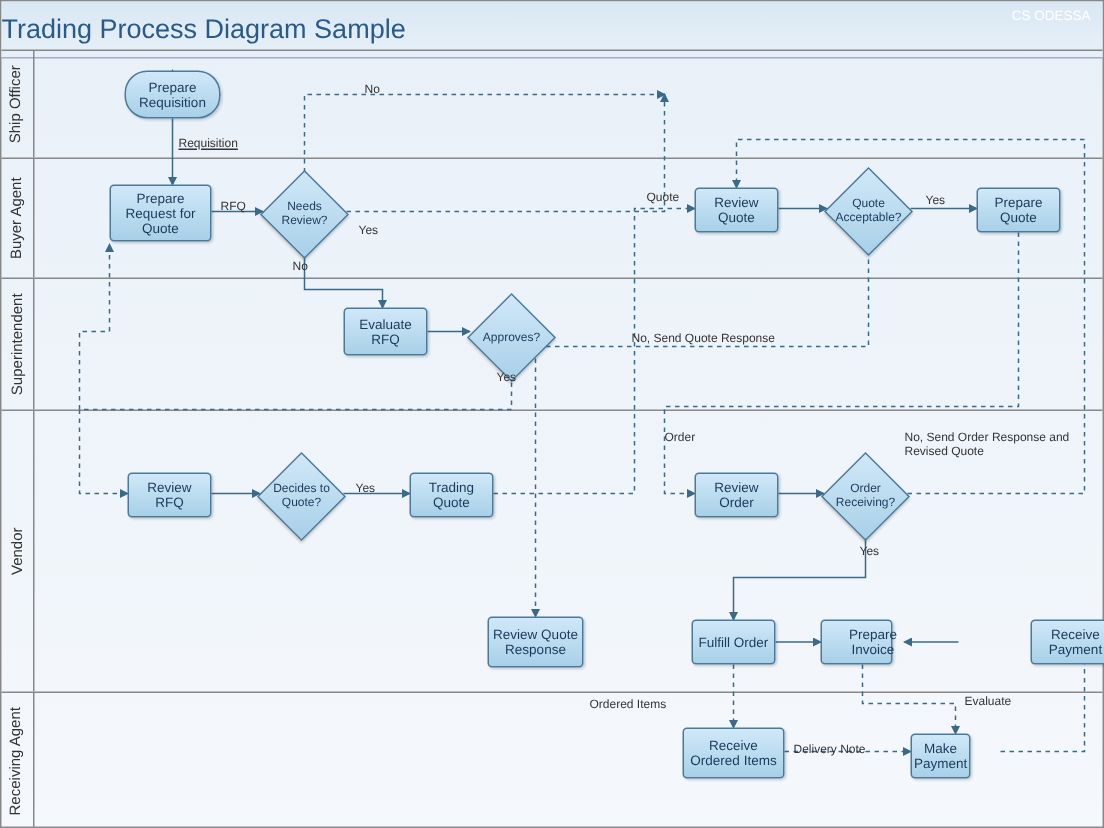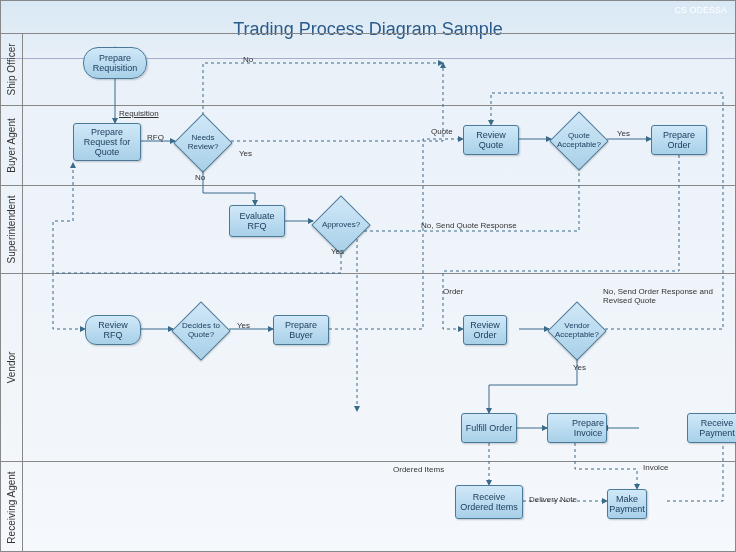--- a/index.html
+++ b/index.html
@@ -1,18 +1,18 @@
 <!DOCTYPE html>
 <html><head>
 <meta charset="utf-8">
 <style>
 *{box-sizing:border-box;margin:0;padding:0}
 body{font-family:Arial,sans-serif;background:#fff}
 .frame{width:736px;height:552px;border:1px solid #888;position:relative;background:linear-gradient(#e8f0f8,#f5f8fc)}
-.title{text-align:center;font-size:18px;color:#2a5a8a;padding:18px 0;background:linear-gradient(#d8e8f4,#e8f0f8);border-bottom:1px solid #aac}
+.title{font-size:18px;color:#2a5a8a;padding:8px 0;background:linear-gradient(#d8e8f4,#e8f0f8);border-bottom:1px solid #aac}
 .logo{position:absolute;top:4px;right:8px;font-size:9px;color:#fff}
 .lanes{position:absolute;top:32px;left:0;right:0;bottom:0}
 .lane{position:absolute;left:0;right:0;border-top:1px solid #888}
 .lane-label{position:absolute;left:0;top:0;bottom:0;width:22px;border-right:1px solid #888;display:flex;align-items:center;justify-content:center}
 .lane-label span{transform:rotate(-90deg);white-space:nowrap;font-size:10px;color:#333}
 .content{position:absolute;left:22px;top:32px;right:0;bottom:0}
 .box{position:absolute;background:linear-gradient(#d0e8f8,#a8d0e8);border:1px solid #4a7a9a;border-radius:3px;font-size:9px;color:#1a3a5a;display:flex;align-items:center;justify-content:center;text-align:center;padding:2px;box-shadow:1px 1px 2px rgba(0,0,0,.2)}
 .diamond{position:absolute;width:56px;height:40px;display:flex;align-items:center;justify-content:center}
 .diamond::before{content:'';position:absolute;width:40px;height:40px;background:linear-gradient(135deg,#d0e8f8,#a8d0e8);border:1px solid #4a7a9a;transform:rotate(45deg);box-shadow:1px 1px 2px rgba(0,0,0,.2)}
 .diamond span{position:relative;font-size:8px;color:#1a3a5a;text-align:center;z-index:1;line-height:1.1}
@@ -83,55 +83,56 @@
       <path class="darrow" d="M466,410 L466,452"></path>
       <path class="arrow" d="M494,395 L524,395"></path>
       <path class="darrow" d="M500,468 L584,468"></path>
       <path class="darrow" d="M552,410 L552,436 L614,436 L614,456"></path>
       <path class="darrow" d="M644,468 L700,468 L700,395 L676,395"></path>
       <path class="arrow" d="M616,395 L580,395"></path>
     </svg>
   <div class="box" style="left: 60px; top: 14px; width: 64px; height: 32px; border-radius: 15px;">Prepare Requisition</div>
       <div class="box" style="left: 50px; top: 90px; width: 68px; height: 38px;">Prepare Request for Quote</div>
       <div class="box" style="left: 206px; top: 172px; width: 56px; height: 32px;">Evaluate RFQ</div>
-      <div class="box" style="left: 62px; top: 282px; width: 56px; height: 30px; border-radius: 11px;">Review RFQ</div>
-      <div class="box" style="left: 250px; top: 282px; width: 56px; height: 30px;">Prepare Buyer</div>
+      <div class="box" style="left: 62px; top: 282px; width: 56px; height: 30px;">Review RFQ</div>
+      <div class="box" style="left: 250px; top: 282px; width: 56px; height: 30px;">Trading Quote</div>
       <div class="box" style="left: 440px; top: 92px; width: 56px; height: 30px;">Review Quote</div>
-      <div class="box" style="left: 628px; top: 92px; width: 56px; height: 30px;">Prepare Order</div>
-      <div class="box" style="left: 440px; top: 282px; width: 44px; height: 30px;">Review Order</div>
+      <div class="box" style="left: 628px; top: 92px; width: 56px; height: 30px;">Prepare Quote</div>
+      <div class="box" style="left: 440px; top: 282px; width: 56px; height: 30px;">Review Order</div>
+      <div class="box" style="left: 302px; top: 378px; width: 64px; height: 34px;">Review Quote Response</div>
       <div class="box" style="left: 438px; top: 380px; width: 56px; height: 30px;">Fulfill Order</div>
-      <div class="box" style="left: 524px; top: 380px; width: 60px; height: 30px; padding-left: 24px;">Prepare Invoice</div>
+      <div class="box" style="left: 524px; top: 380px; width: 48px; height: 30px; padding-left: 24px;">Prepare Invoice</div>
       <div class="box" style="left: 616px; top: 380px; width: 60px; height: 30px; margin-left: 48px;">Receive Payment</div>
       <div class="box" style="left: 432px; top: 452px; width: 68px; height: 34px;">Receive Ordered Items</div>
       <div class="box" style="left: 584px; top: 456px; width: 40px; height: 30px;">Make Payment</div>
       <div class="diamond" style="left: 152px; top: 90px;">
         <span>Needs Review?</span>
       </div>
       <div class="diamond" style="left: 290px; top: 172px;">
         <span>Approves?</span>
       </div>
       <div class="diamond" style="left: 150px; top: 278px;">
         <span>Decides to Quote?</span>
       </div>
       <div class="diamond" style="left: 528px; top: 88px;">
         <span>Quote Acceptable?</span>
       </div>
       <div class="diamond" style="left: 526px; top: 278px;">
-        <span>Vendor Acceptable?</span>
+        <span>Order Receiving?</span>
       </div>
       <div class="lbl" style="left: 220px; top: 22px;">No</div>
-      <div class="lbl" style="left: 96px; top: 76px; text-decoration: underline;">Requisition</div>
+      <div class="lbl" style="left: 96px; top: 58px; text-decoration: underline;">Requisition</div>
       <div class="lbl" style="left: 124px; top: 100px;">RFQ</div>
       <div class="lbl" style="left: 216px; top: 116px;">Yes</div>
       <div class="lbl" style="left: 172px; top: 140px;">No</div>
       <div class="lbl" style="left: 308px; top: 214px;">Yes</div>
       <div class="lbl" style="left: 214px; top: 288px;">Yes</div>
       <div class="lbl" style="left: 408px; top: 94px;">Quote</div>
       <div class="lbl" style="left: 594px; top: 96px;">Yes</div>
       <div class="lbl" style="left: 398px; top: 188px;">No, Send Quote Response</div>
       <div class="lbl" style="left: 420px; top: 254px;">Order</div>
       <div class="lbl" style="left: 550px; top: 330px;">Yes</div>
       <div class="lbl" style="left: 580px; top: 254px;">No, Send Order Response and Revised Quote</div>
       <div class="lbl" style="left: 370px; top: 432px;">Ordered Items</div>
       <div class="lbl" style="left: 506px; top: 462px;">Delivery Note</div>
-      <div class="lbl" style="left: 620px; top: 430px;">Invoice</div>
+      <div class="lbl" style="left: 620px; top: 430px;">Evaluate</div>
     </div>
 </div>
 
 </body></html>

